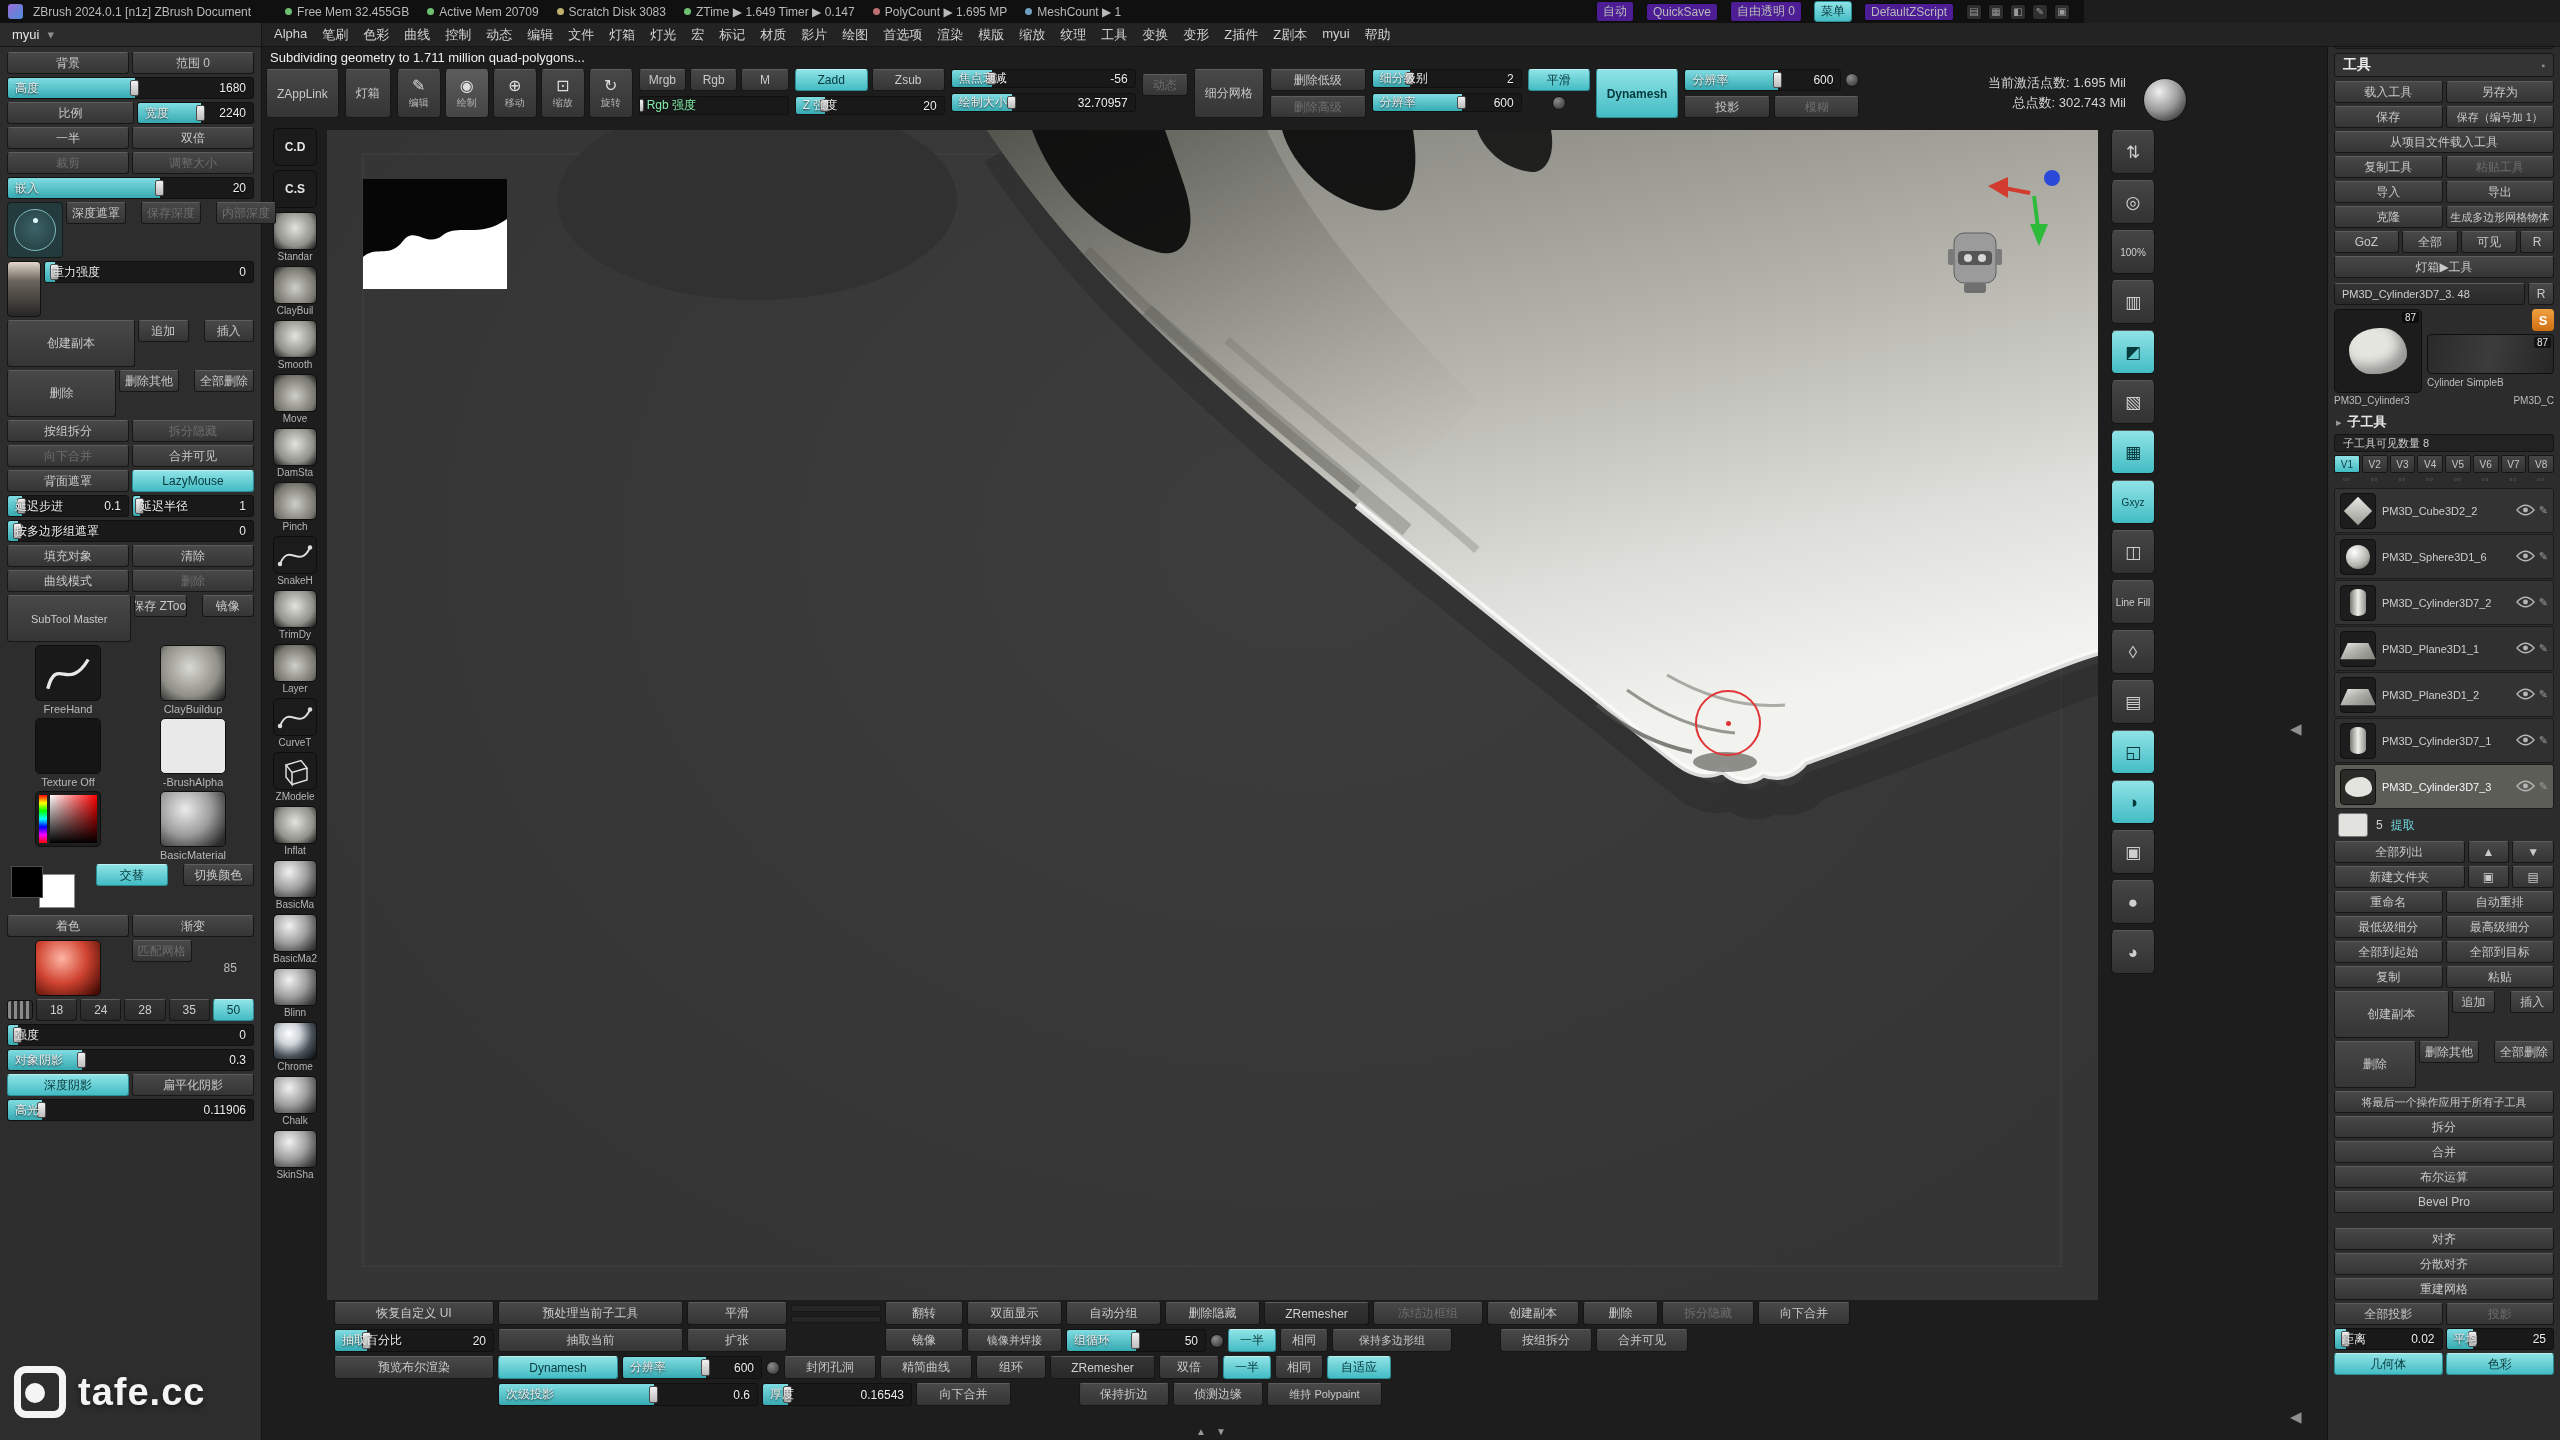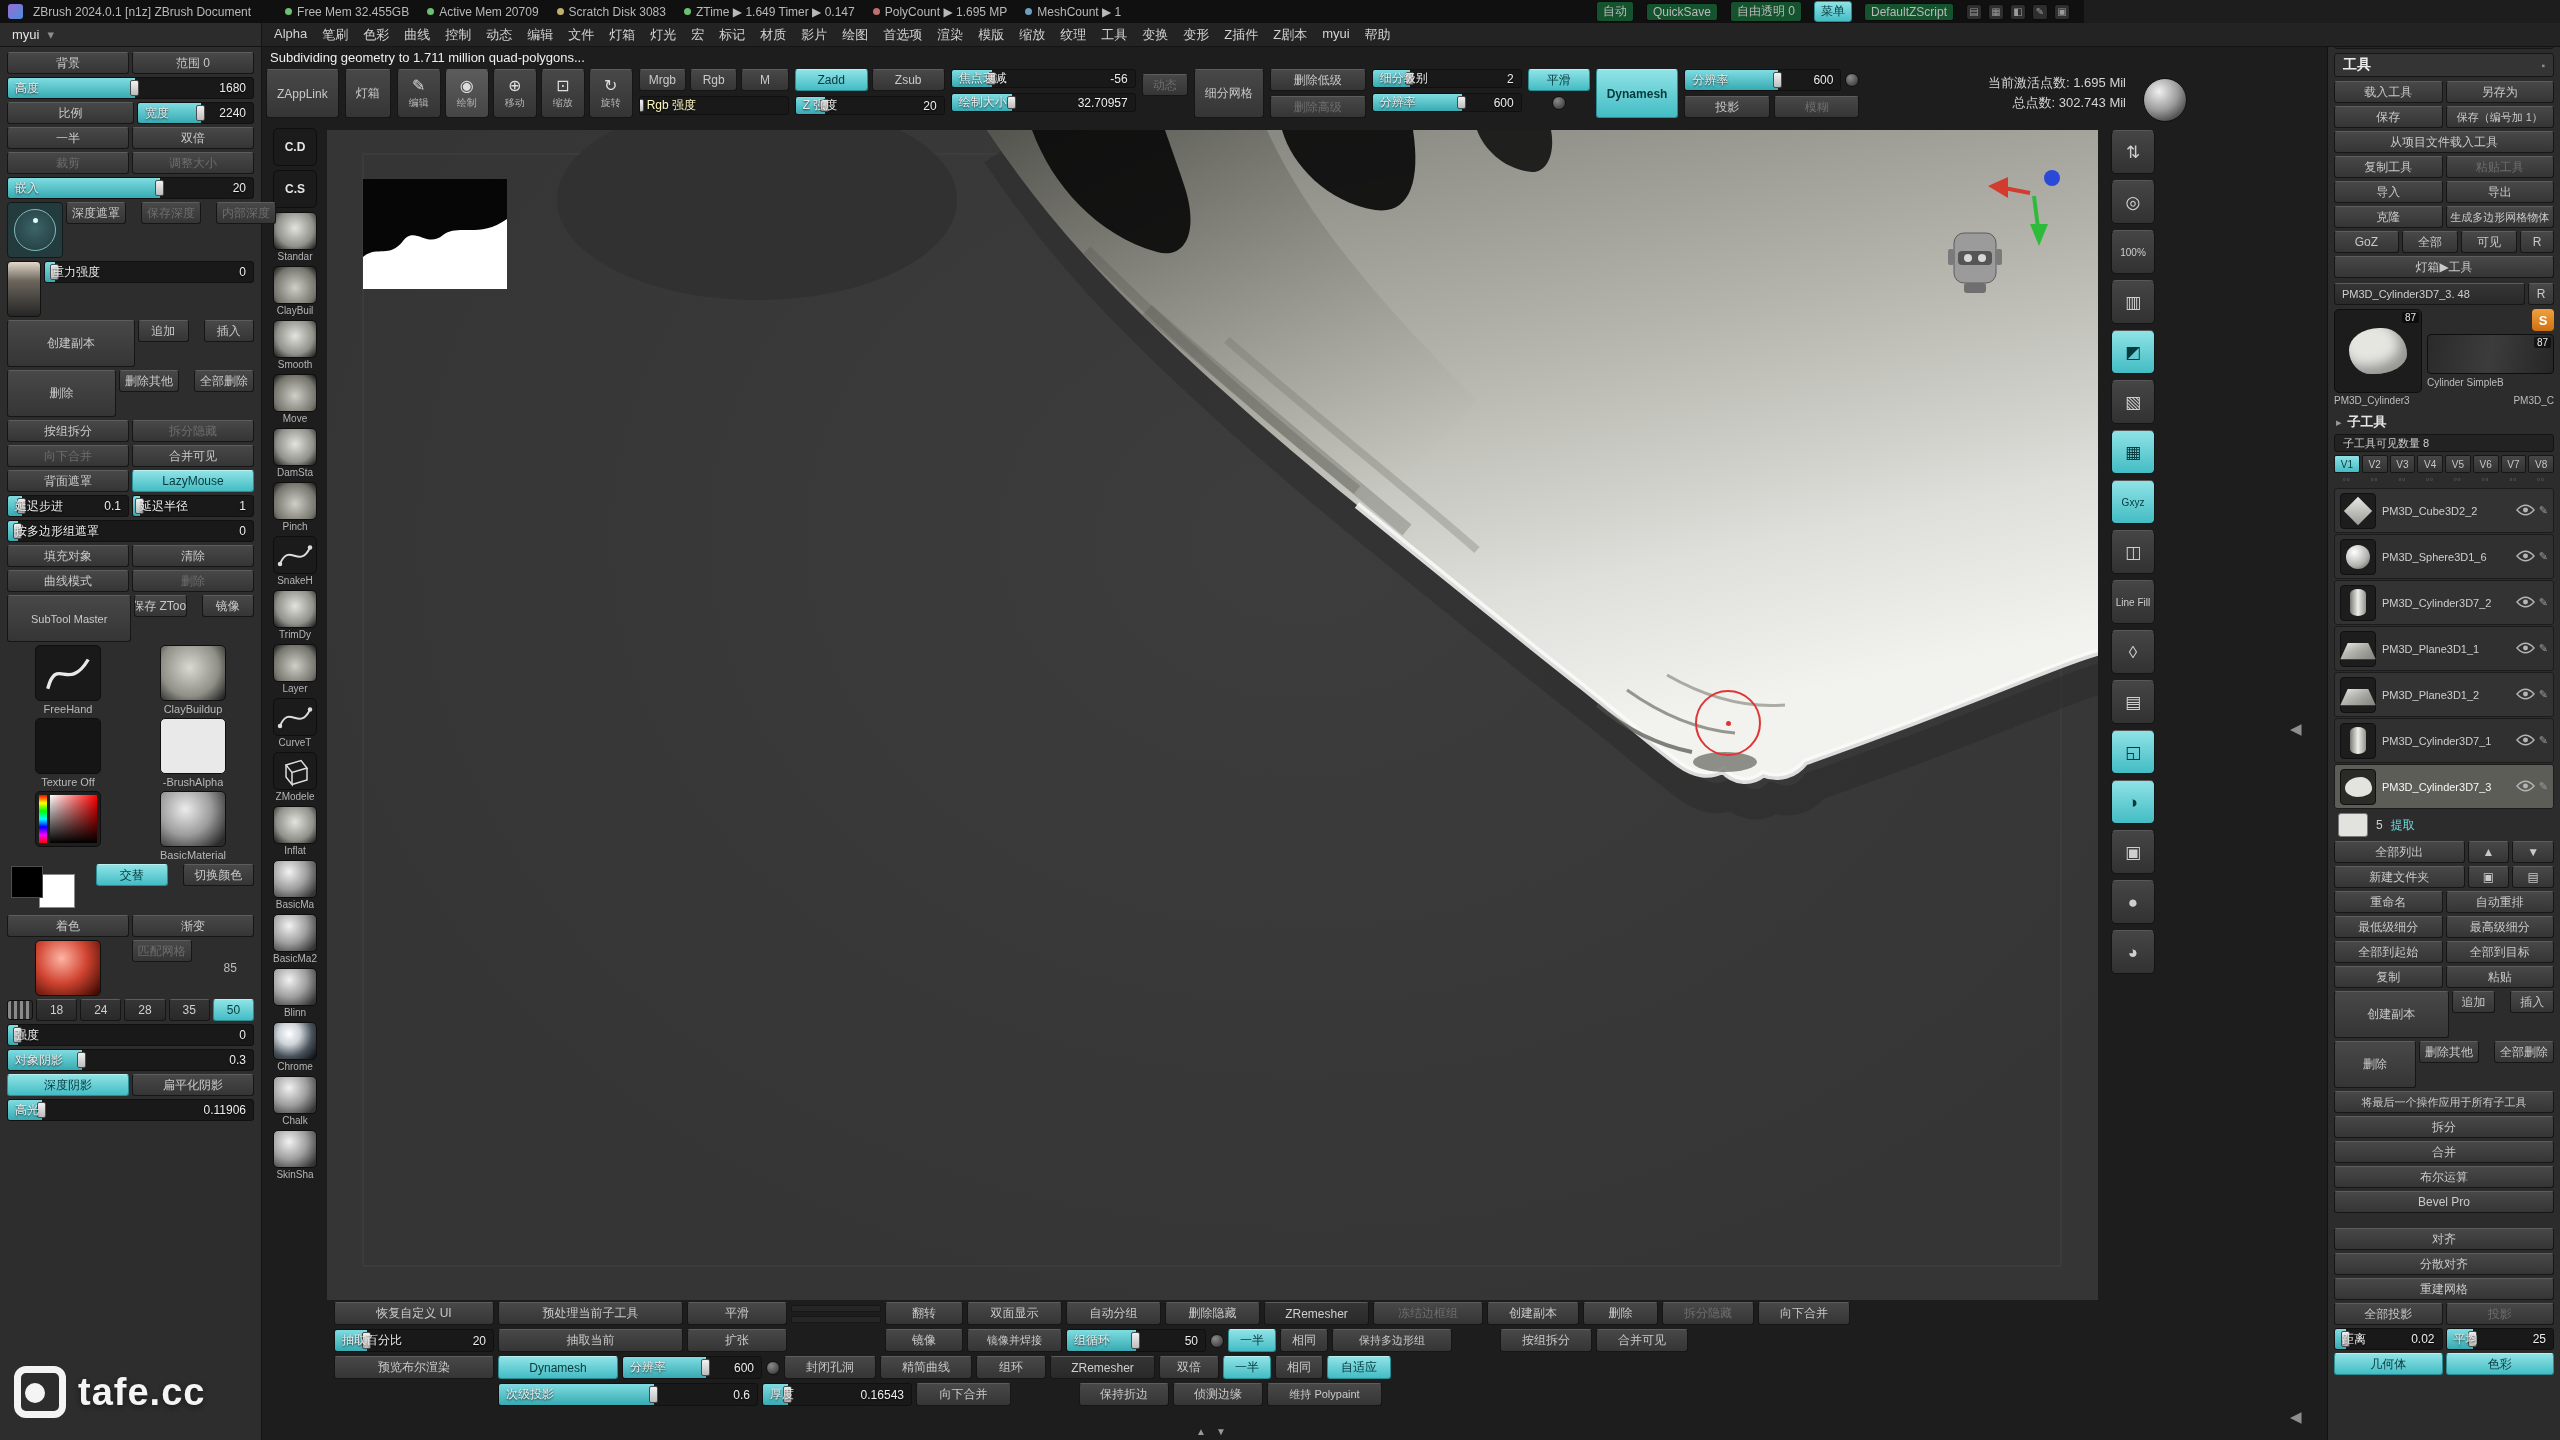--- a/index.html
+++ b/index.html
@@ -4,38 +4,38 @@
 <style>
 *{margin:0;padding:0;box-sizing:border-box;font-family:"Liberation Sans","DejaVu Sans",sans-serif;user-select:none}
 html,body{width:2560px;height:1440px;background:#1d1d1d;overflow:hidden;position:relative;color:#c6c6c6}
 
 #titlebar{position:absolute;left:0;top:0;width:2084px;height:23px;background:#101010;display:flex;align-items:center;gap:10px;padding:0 8px;font-size:12px;color:#b9b9b9;z-index:40}
 .zlogo{width:15px;height:15px;border-radius:3px;background:linear-gradient(135deg,#9a6cd8,#4a8fd8);display:inline-block}
 #tb-stats{display:flex;gap:18px;margin-left:24px}
 .tbstat{display:flex;align-items:center;gap:5px;white-space:nowrap}
 .tbdot{width:7px;height:7px;border-radius:50%}
 .tb-right{margin-left:auto;display:flex;align-items:center;gap:12px;padding-right:6px}
-.tb-chip{padding:1px 6px;border-radius:3px;background:#14532d;border:1px solid #0c0c0c;white-space:nowrap}
+.tb-chip{padding:1px 6px;border-radius:3px;background:#4c1d95;border:1px solid #0c0c0c;white-space:nowrap}
 .tb-chip.cyan{background:linear-gradient(#8fe3e6,#46bcc4);color:#083a3d;border-color:#2b8d93}
 #tb-icons{display:flex;gap:6px}
 .tbicon{width:16px;height:16px;background:#2e2e2e;border:1px solid #0c0c0c;border-radius:3px;display:flex;align-items:center;justify-content:center;font-size:10px;color:#9a9a9a}
 #menubar{position:absolute;left:0;top:23px;width:2560px;height:24px;background:#232323;display:flex;align-items:center;z-index:39;border-bottom:1px solid #141414}
 #panel-title-cell{width:262px;height:100%;background:#2c2c2c;display:flex;align-items:center;gap:8px;padding:0 12px;font-size:13px;color:#e2e2e2;border-right:1px solid #141414}
 #menu-items{display:flex;gap:15px;padding:0 12px;font-size:13px;color:#d2d2d2;overflow:hidden;white-space:nowrap}
 .menu-item{cursor:default}
 #statusrow{position:absolute;left:270px;top:47px;height:21px;display:flex;align-items:center;font-size:13px;color:#f0f0f0;z-index:38}
 
 .btn{background:linear-gradient(#484848,#353535);border:1px solid #161616;border-top-color:#5d5d5d;border-radius:3px;color:#c9c9c9;font-size:12px;display:flex;align-items:center;justify-content:center;height:22px;padding:0 5px;white-space:nowrap;overflow:hidden;cursor:default}
 .btn.cyan{background:linear-gradient(#8fe3e6,#43bcc4);color:#073a3d;border-color:#2b8d93;border-top-color:#b8f0f2}
 .btn.dim{color:#6d6d6d}
 .btn.dark{background:linear-gradient(#353535,#292929);color:#cfcfcf}
 .btn.h2{height:auto;min-height:47px}
 .btn.sm{font-size:11px}
 .slider{position:relative;height:22px;background:#191919;border:1px solid #101010;border-radius:3px;overflow:hidden}
-.slider.dim .slab{color:#fef9c3}
+.slider.dim .slab{color:#86efac}
 .sfill{position:absolute;left:0;top:0;bottom:0;background:linear-gradient(#7fdde2,#37aab2)}
 .sknob{position:absolute;top:2px;bottom:2px;width:9px;background:linear-gradient(#f2f2f2,#bdbdbd);border:1px solid #4c4c4c;border-radius:2px}
 .slab{position:relative;z-index:2;display:flex;justify-content:space-between;align-items:center;height:100%;font-size:12px;color:#ededed;padding:0 7px;text-shadow:0 1px 2px rgba(0,0,0,.8);white-space:nowrap;overflow:hidden}
 .stack{display:flex;flex-direction:row;gap:15px;flex:1}
 .gapc{flex:1}
 .cl{display:flex;align-items:center;justify-content:center;font-size:12px;color:#bdbdbd}
 .knobbtn{width:14px;height:14px;border-radius:50%;background:radial-gradient(circle at 35% 30%,#8b8b8b,#2c2c2c);border:1px solid #101010;align-self:center;flex:none}
 .prow{display:flex;gap:3px;margin-bottom:3px;align-items:stretch}
 .prow>.btn:not(.h2){align-self:stretch;height:auto;min-height:22px}
 

